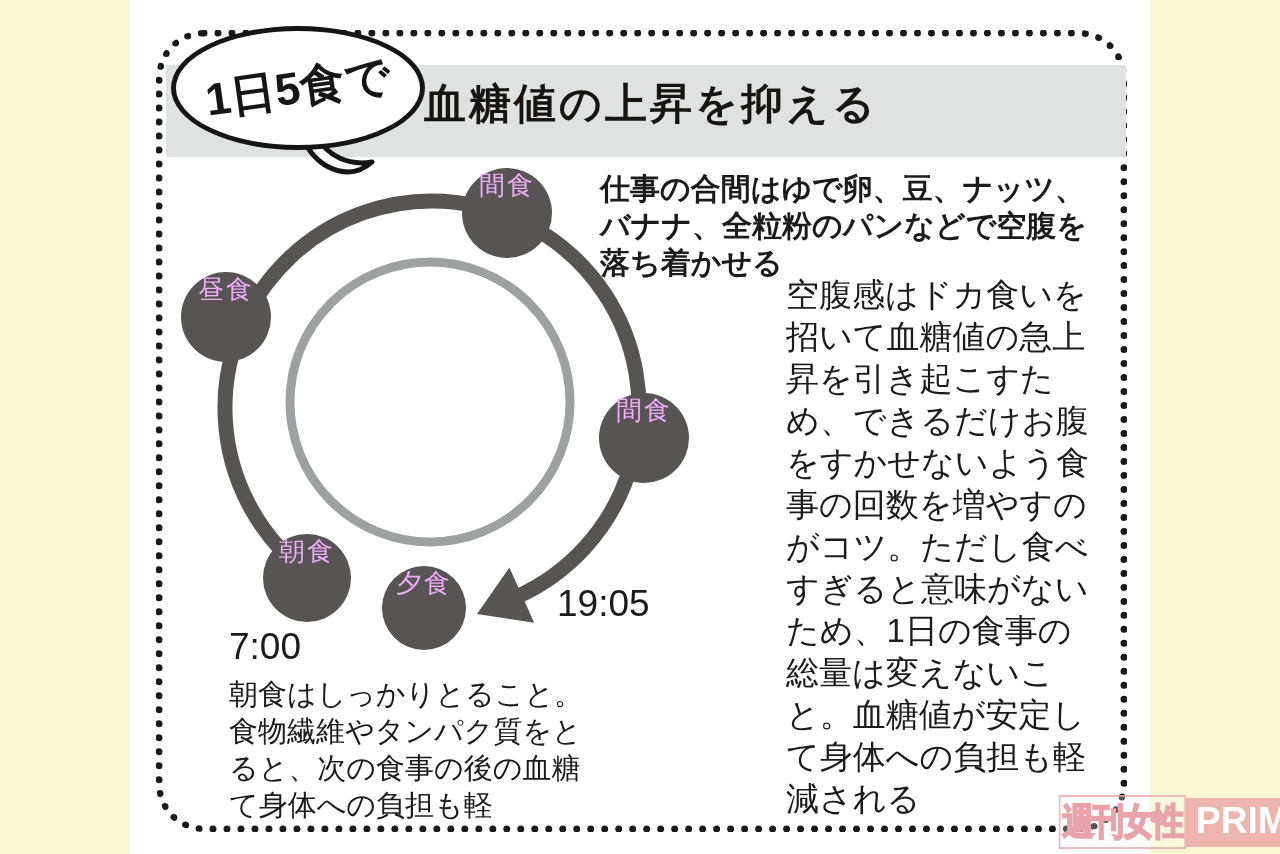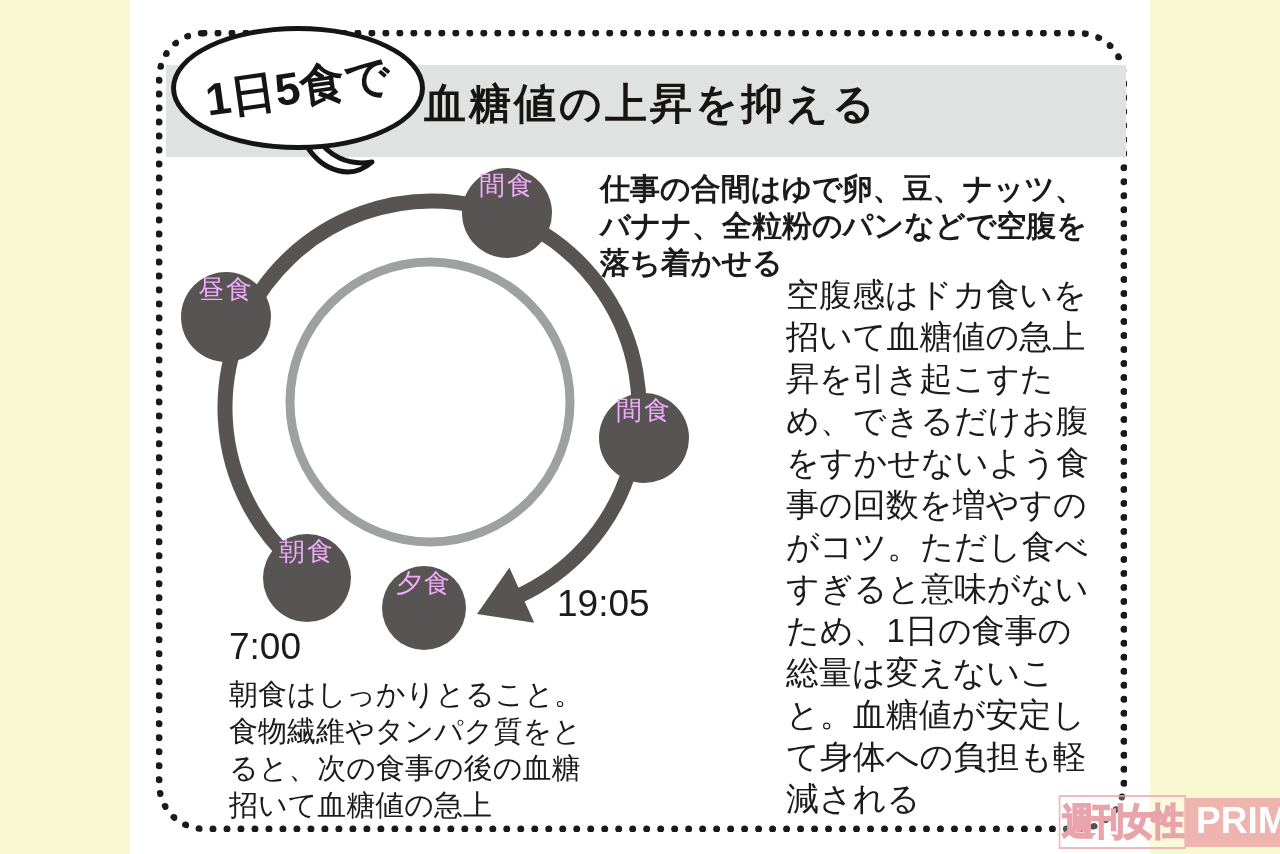--- a/index.html
+++ b/index.html
@@ -127,21 +127,21 @@
 
   <div class="note snack-note">仕事の合間はゆで卵、豆、ナッツ、
 バナナ、全粒粉のパンなどで空腹を
 落ち着かせる</div>
 
   <div class="time-block breakfast-block">
     <p class="time-label">7:00</p>
     <div class="time-note">朝食はしっかりとること。
 食物繊維やタンパク質をと
 ると、次の食事の後の血糖
-招いて血糖値の急上</div>
+て身体への負担も軽</div>
   </div>
 
   <div class="time-block dinner-block">
     <p class="time-label">19:05</p>
   </div>
 
   <div class="main-text">空腹感はドカ食いを
 招いて血糖値の急上
 昇を引き起こすた
 め、できるだけお腹

